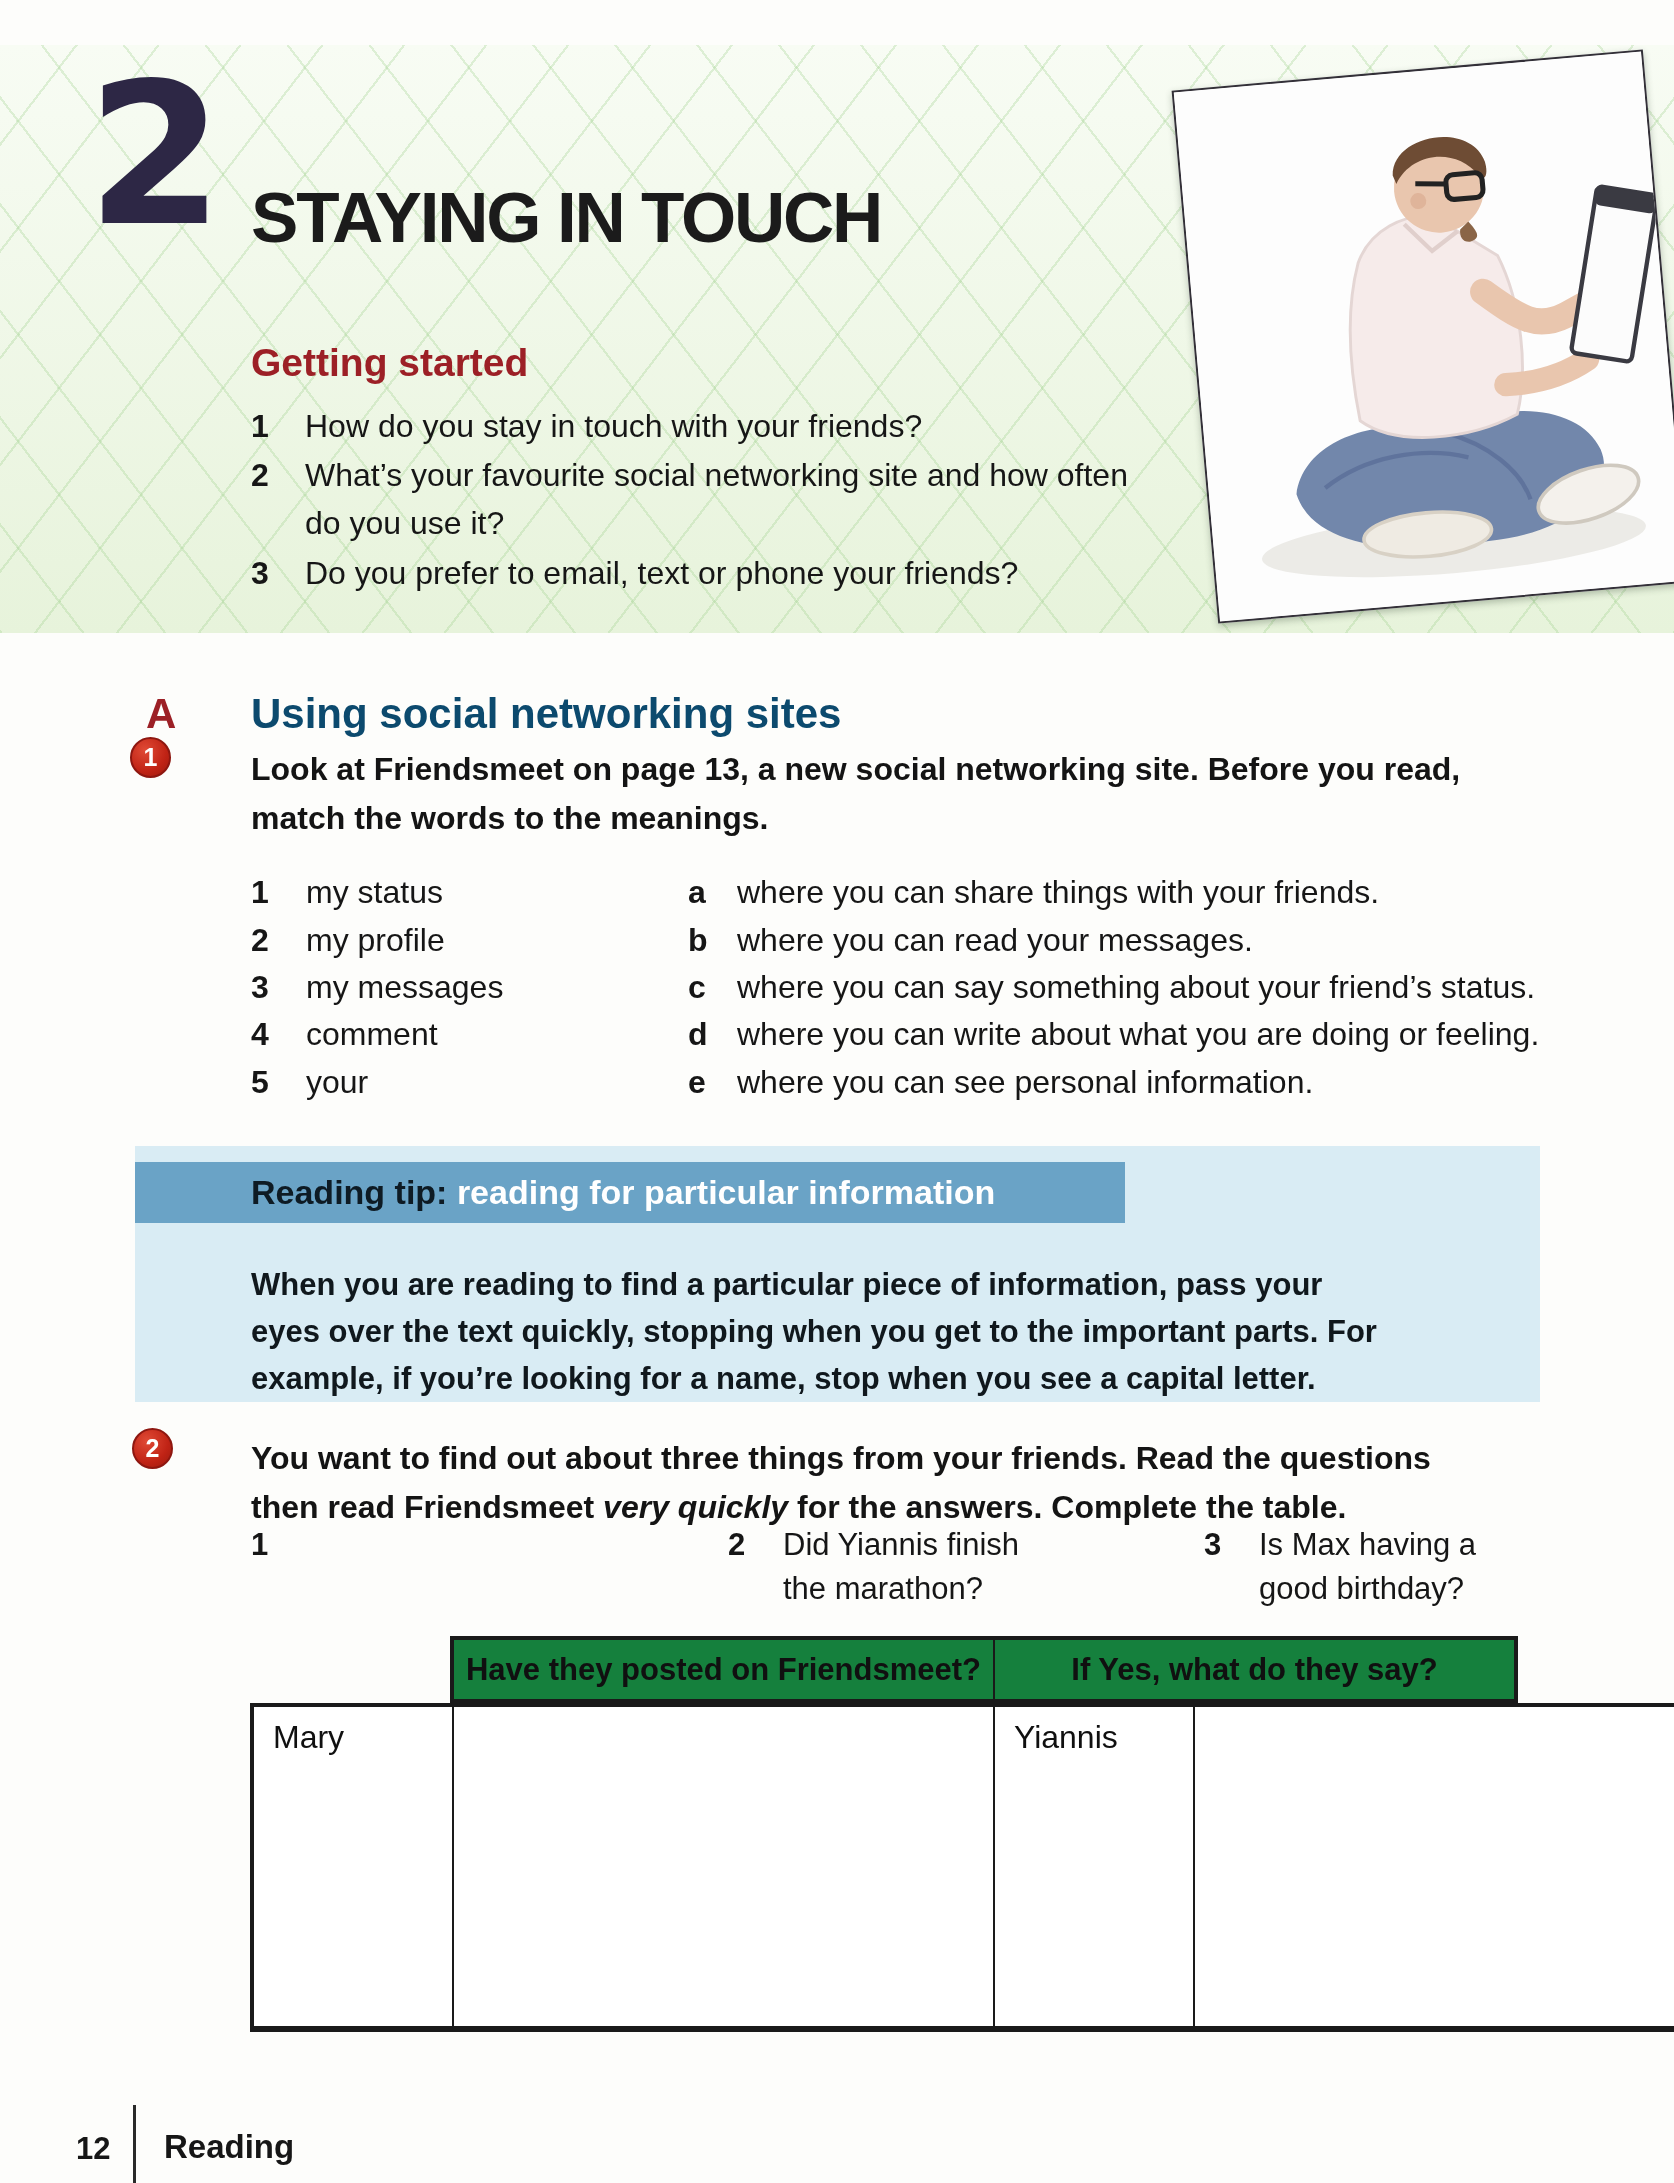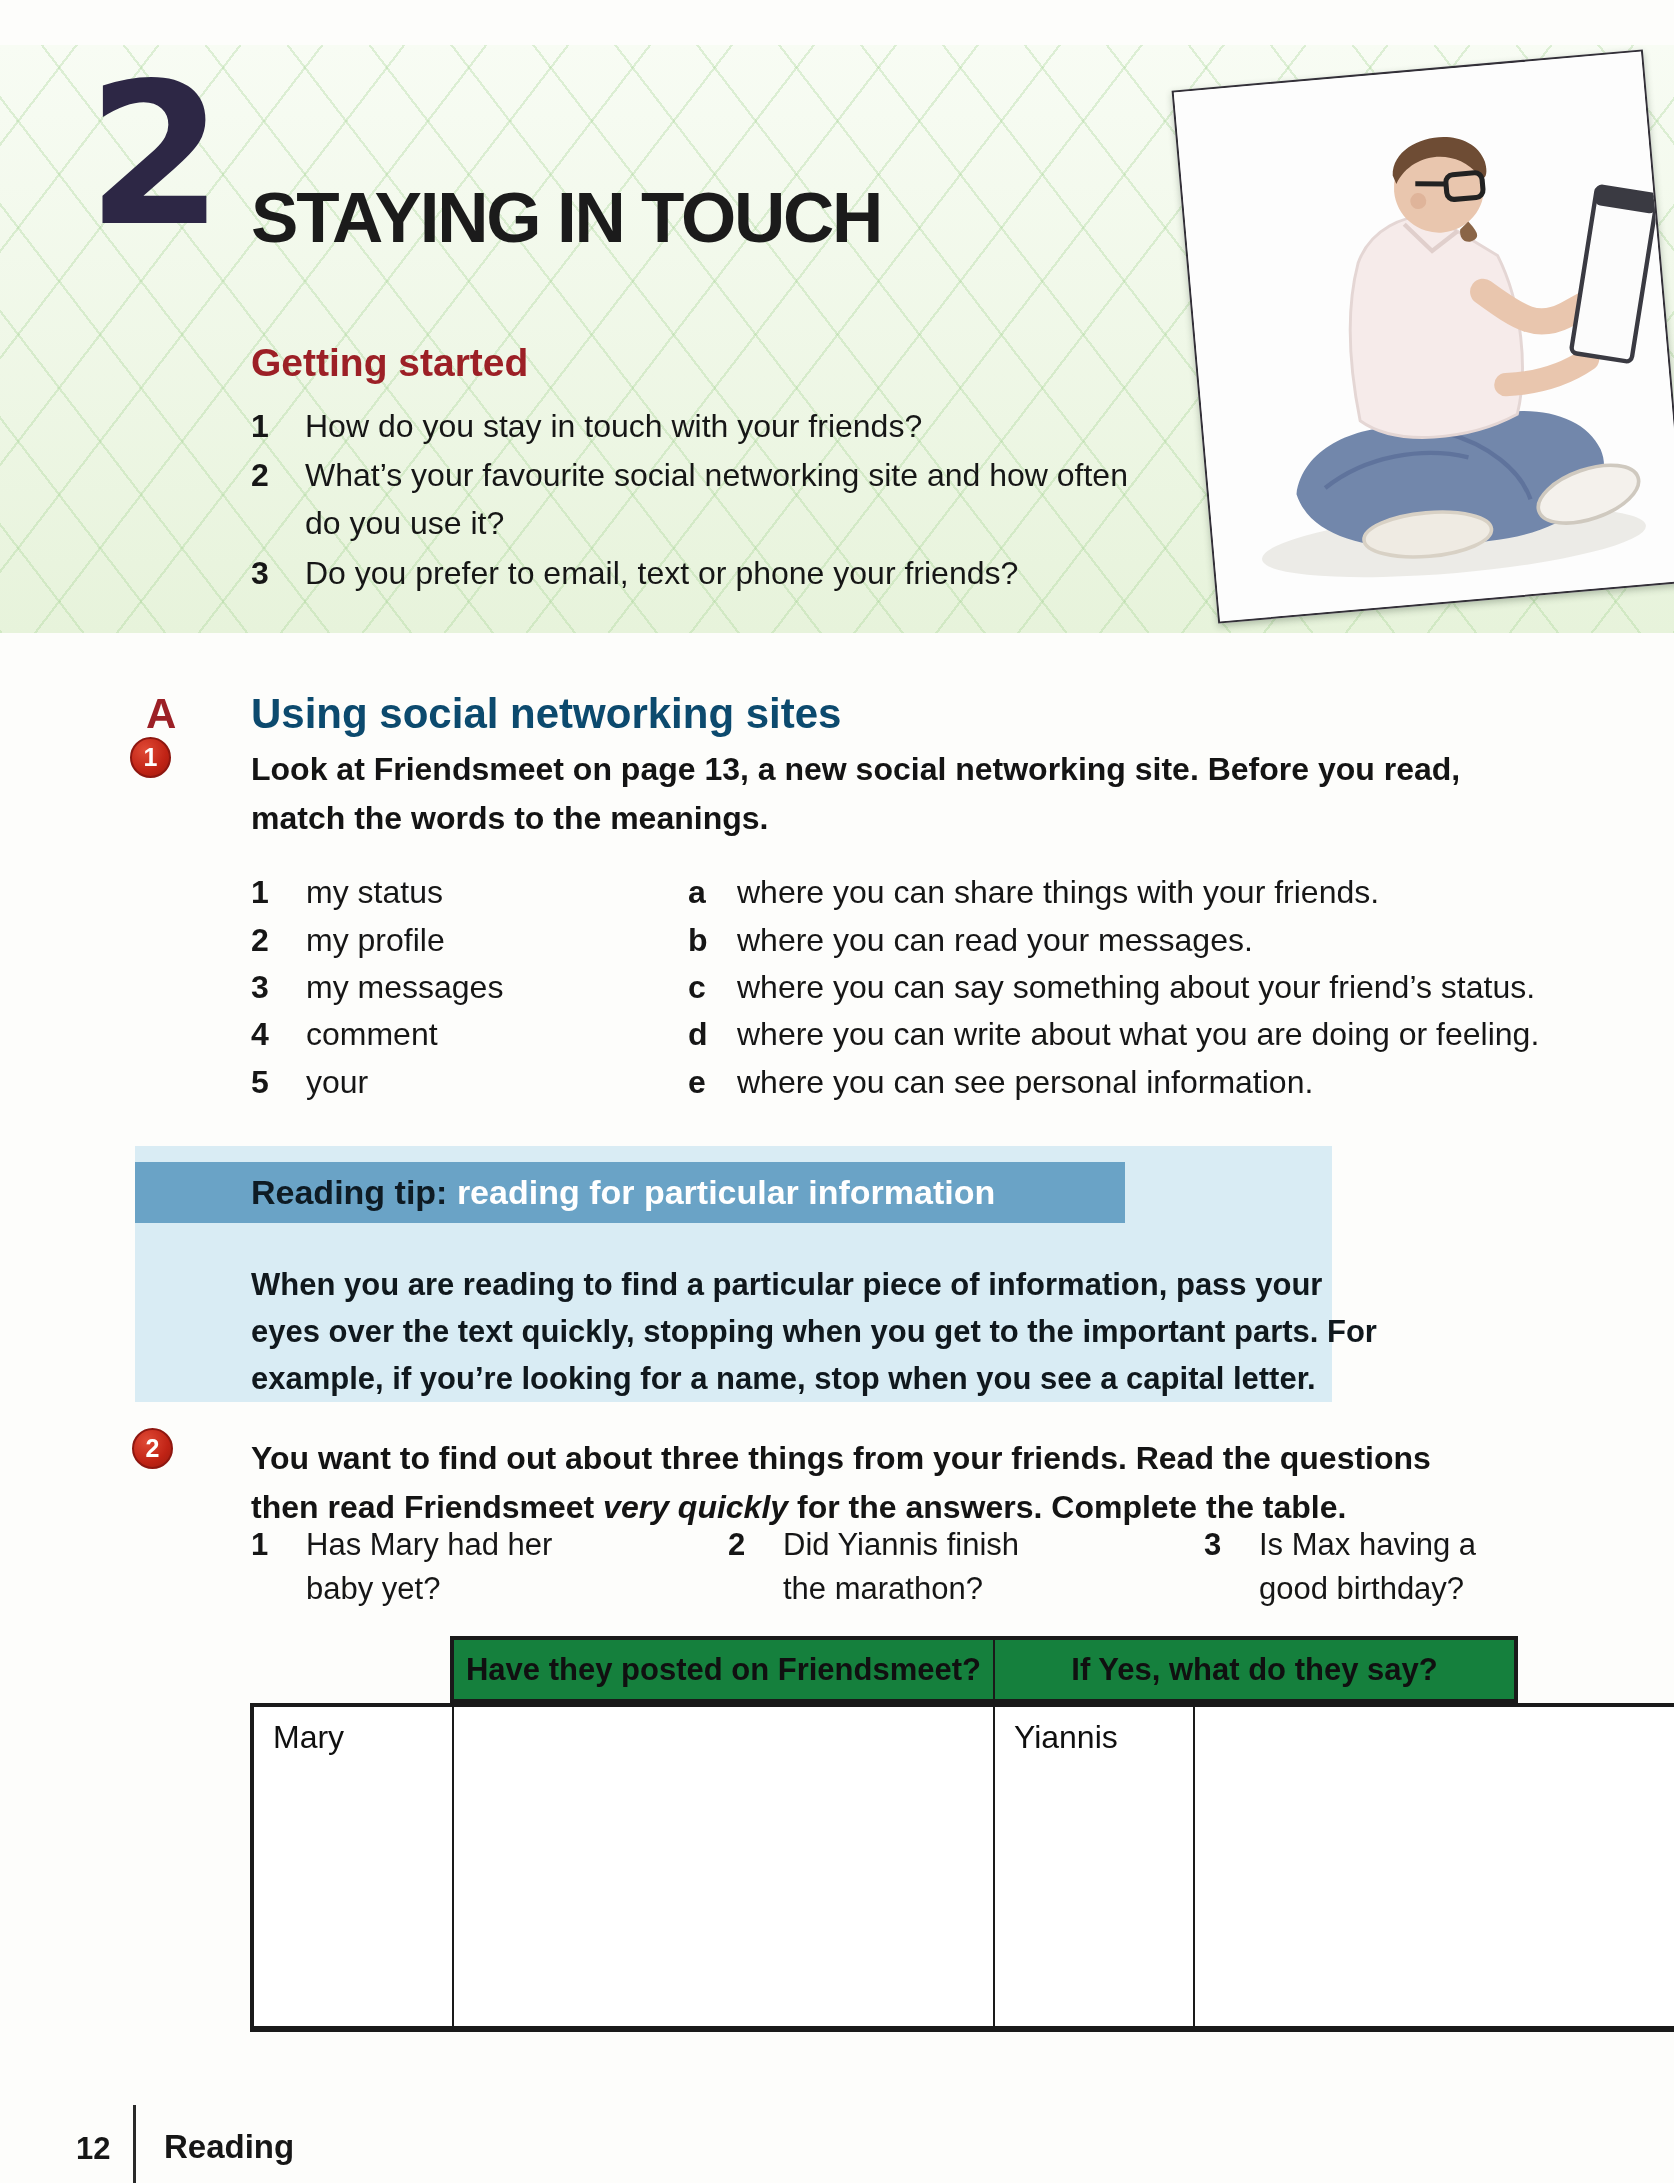--- a/index.html
+++ b/index.html
@@ -58,21 +58,21 @@
   .badge2{left:132px;top:1428px;}
   .ex-instr{position:absolute;font-size:32px;line-height:49px;color:#141414;white-space:nowrap;}
   .ex1-instr{left:251px;top:745px;font-weight:bold;}
   
   .match-row-l{position:absolute;left:251px;display:flex;font-size:32px;line-height:38px;}
   .match-row-r{position:absolute;left:688px;display:flex;font-size:32px;line-height:38px;white-space:nowrap;}
   .mnum{width:55px;flex:0 0 55px;font-weight:bold;}
   .mlet{width:49px;flex:0 0 49px;font-weight:bold;}
   
   .tip-box{
-    position:absolute;left:135px;top:1146px;width:1197px;height:256px;
+    position:absolute;left:135px;top:1146px;width:1405px;height:256px;
     background:#d9ecf4;
   }
   .tip-bar{
     position:absolute;left:0;top:16px;width:990px;height:61px;
     background:#6aa3c6;
     display:flex;align-items:center;
   }
   .tip-bar-text{margin-left:116px;font-size:34px;font-weight:bold;white-space:nowrap;}
   .tip-label{color:#0e1b24;}
   .tip-subtitle{color:#ffffff;}
@@ -253,21 +253,20 @@
   <div class="ex-badge badge2">
     <span>2</span>
   </div>
   <div class="ex-instr ex2-instr">
     <span>You want to find out about three things from your friends. Read the questions</span><br>
     <span><span>then read Friendsmeet </span><i>very quickly</i><span> for the answers. Complete the table.</span></span>
   </div>
 
   <div class="subq subq1">
     <span class="qnum">1</span>
-    <span class="qtext"><span>Has Mary had her</span><br><span>baby yet?</span></span>
   </div>
   <div class="subq subq2">
     <span class="qnum">2</span>
     <span class="qtext"><span>Did Yiannis finish</span><br><span>the marathon?</span></span>
   </div>
   <div class="subq subq3">
     <span class="qnum">3</span>
     <span class="qtext"><span>Is Max having a</span><br><span>good birthday?</span></span>
   </div>
 

